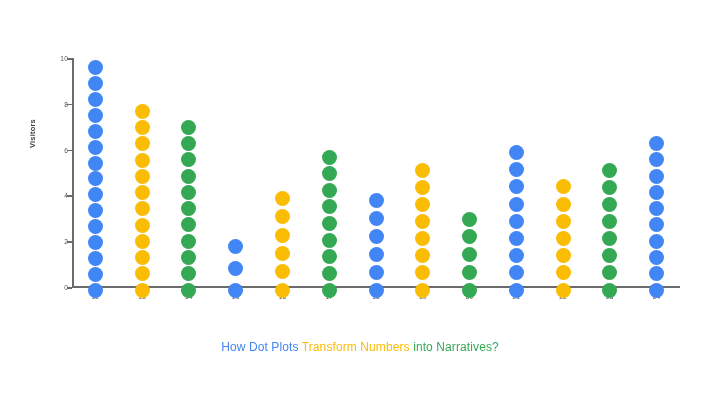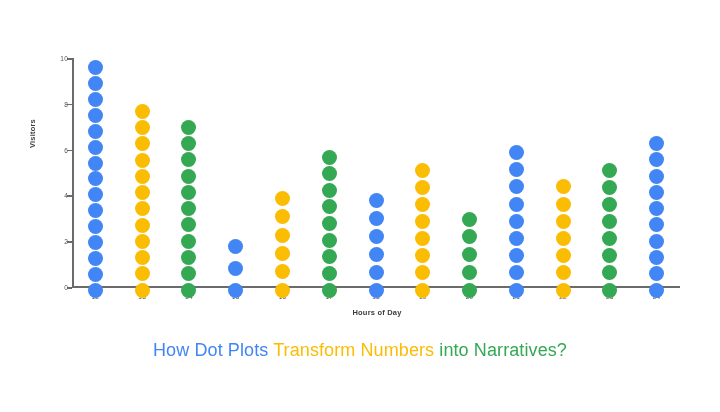--- a/index.html
+++ b/index.html
@@ -128,21 +128,21 @@
     left: -7.5px;
   }
 
   
   #caption {
     position: absolute;
     left: 0;
     right: 0;
     top: 340px;
     text-align: center;
-    font-size: 18px;
+    font-size: 12px;
     letter-spacing: 0.1px;
     white-space: nowrap;
   }
   #caption span { padding: 0; }
   .cap-blue  { color: #4285F4; }
   .cap-amber { color: #FBBC04; }
   .cap-green { color: #34A853; }
 </style>
 </head>
 <body>
@@ -340,20 +340,19 @@
           <div class="dot" style="background: rgb(66, 133, 244); top: 131.793px;"></div>
           <div class="dot" style="background: rgb(66, 133, 244); top: 148.078px;"></div>
           <div class="dot" style="background: rgb(66, 133, 244); top: 164.362px;"></div>
           <div class="dot" style="background: rgb(66, 133, 244); top: 180.647px;"></div>
           <div class="dot" style="background: rgb(66, 133, 244); top: 196.931px;"></div>
           <div class="dot" style="background: rgb(66, 133, 244); top: 213.216px;"></div>
           <div class="dot" style="background: rgb(66, 133, 244); top: 229.5px;"></div>
         </div>
       </div>
 
-    <div class="axis-title-x">Hours of Day</div>
   </div>
 
   <div id="caption">
     <span class="cap-blue">How Dot Plots </span><span class="cap-amber">Transform Numbers </span><span class="cap-green">into Narratives?</span>
   </div>
 
 </div>
 
 </body></html>

